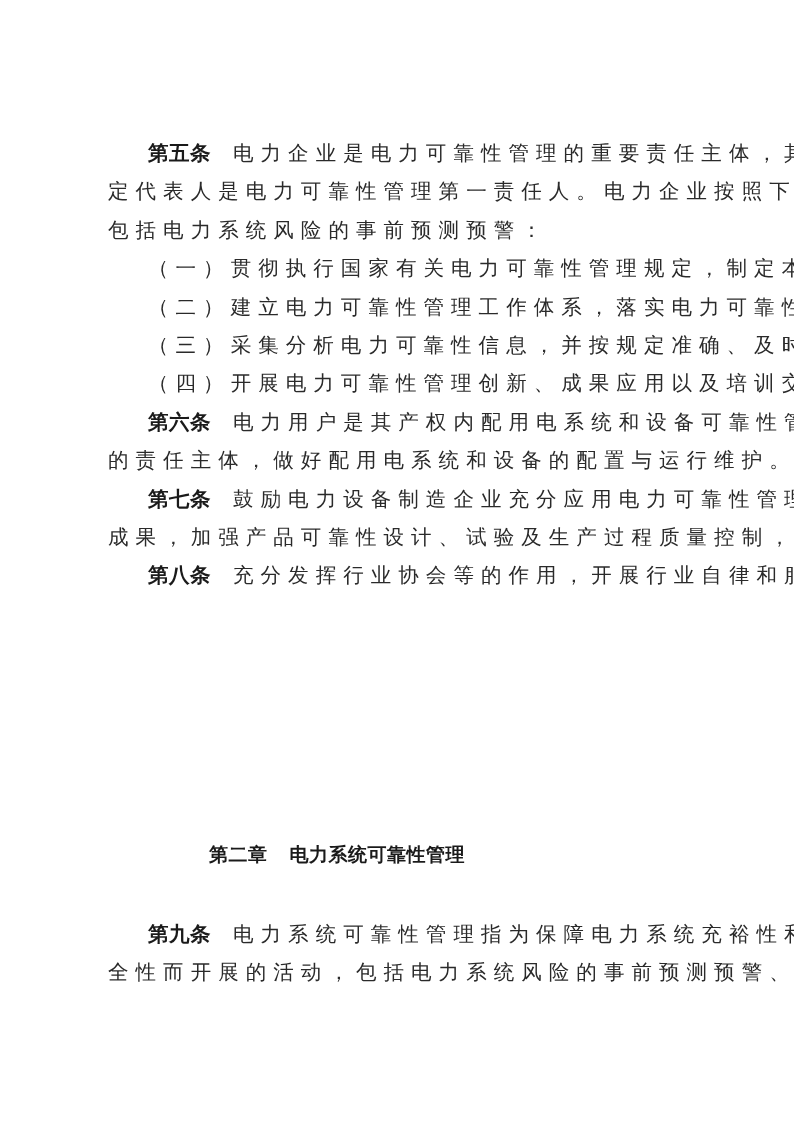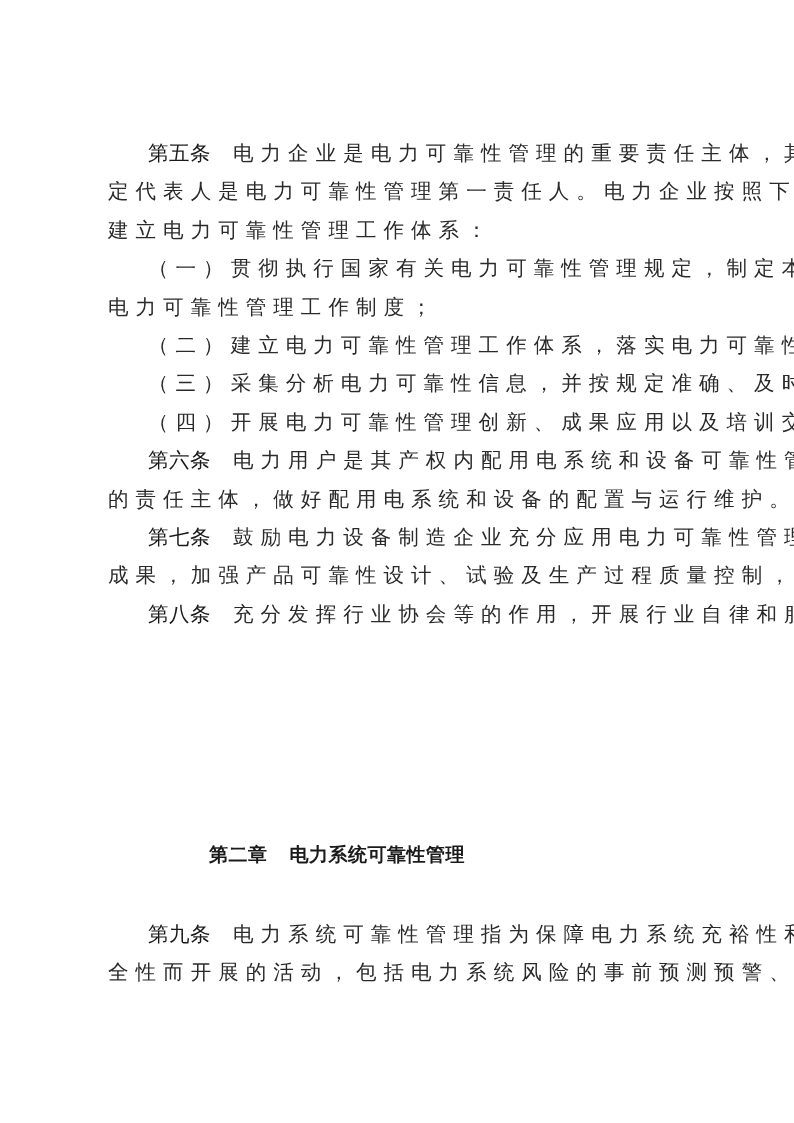--- a/index.html
+++ b/index.html
@@ -26,21 +26,21 @@
     line-height: 38.4px;
     font-size: 20.5px;
     letter-spacing: 7.05px;
     white-space: nowrap;
   }
   .indent {
     padding-left: 40px;
   }
   .label {
     font-family: "DejaVu Sans", "Liberation Sans", sans-serif;
-    font-weight: normal;
+    font-weight: bold;
     letter-spacing: 0.5px;
     color: #1a1a1a;
     margin-right: 22px;
   }
   .chapter {
     position: absolute;
     left: 0;
     width: 674px;
     top: 842px;
     text-align: center;
@@ -58,24 +58,23 @@
     width: 580px;
   }
 </style>
 </head>
 <body>
 
 <div class="page">
 
   <div class="line indent"><span class="label">第五条</span><span>电力企业是电力可靠性管理的重要责任主体，其法</span></div>
   <div class="line">定代表人是电力可靠性管理第一责任人。电力企业按照下列要求</div>
-  <div class="line">建立电力可靠性管理工作体系：</div>
+  <div class="line">包括电力系统风险的事前预测预警：</div>
 
   <div class="line indent">（一）贯彻执行国家有关电力可靠性管理规定，制定本企业</div>
-  <div class="line">电力可靠性管理工作制度；</div>
   <div class="line indent">（二）建立电力可靠性管理工作体系，落实电力可靠性管理</div>
   <div class="line indent">（三）采集分析电力可靠性信息，并按规定准确、及时、完</div>
   <div class="line indent">（四）开展电力可靠性管理创新、成果应用以及培训交流。</div>
 
   <div class="line indent"><span class="label">第六条</span><span>电力用户是其产权内配用电系统和设备可靠性管理</span></div>
   <div class="line">的责任主体，做好配用电系统和设备的配置与运行维护。</div>
 
   <div class="line indent"><span class="label">第七条</span><span>鼓励电力设备制造企业充分应用电力可靠性管理的</span></div>
   <div class="line">成果，加强产品可靠性设计、试验及生产过程质量控制，依靠技</div>
 

